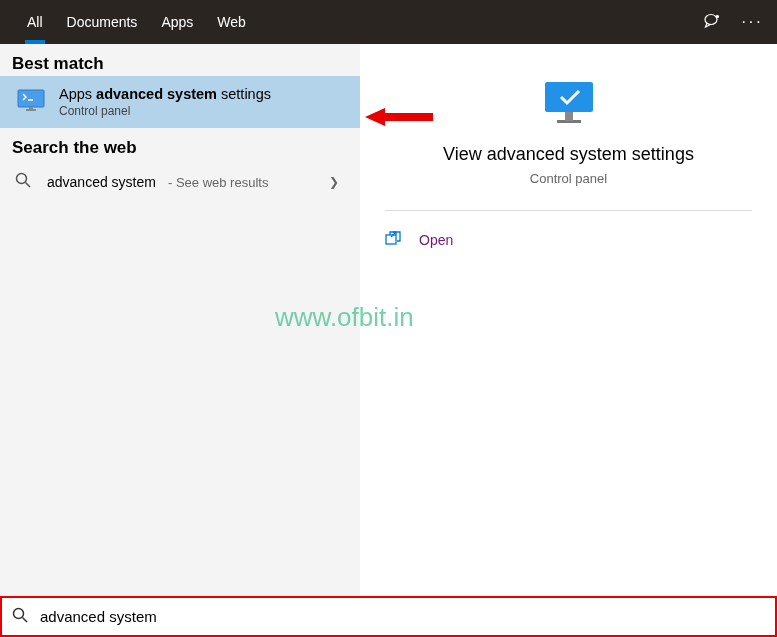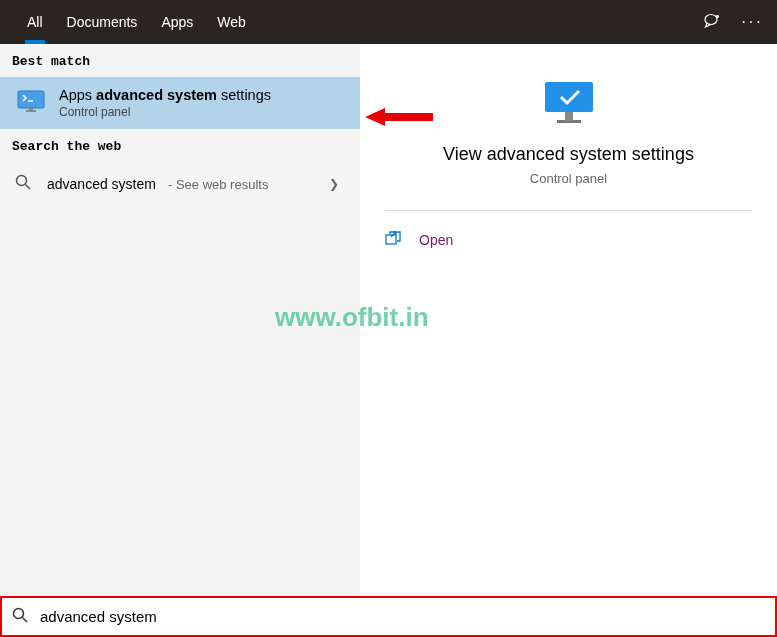--- a/index.html
+++ b/index.html
@@ -8,21 +8,21 @@
     .topbar { height: 44px; background: #2b2522; display: flex; align-items: center; padding-left: 15px; color: #fff; }
     .tab { font-size: 14px; padding: 0 12px; height: 44px; display: flex; align-items: center; cursor: pointer; position: relative; text-align: right; }
     .tab.active::after { content:''; position: absolute; bottom: 0; left: 10px; right: 10px; height: 4px; background: #0078d4; }
     .more-arrow { margin-left: 4px; font-size: 10px; }
     .top-right { margin-left: auto; display: flex; align-items: center; padding-right: 15px; gap: 20px; }
     .top-icon { width: 20px; height: 20px; display: flex; align-items: center; justify-content: center; cursor: pointer; }
     .dots { letter-spacing: 2px; font-size: 16px; }
 
     .main { display: flex; height: 552px; }
     .left { width: 360px; background: #f4f4f4; display: flex; flex-direction: column; }
-    .section-header { font-size: 13px; font-weight: 600; padding: 10px 12px 8px; color: #000; font-family: Liberation Mono, monospace; }
+    .section-header { font-size: 17px; font-weight: 600; padding: 10px 12px 2px; color: #000; }
     
     .best-match { display: flex; align-items: center; padding: 10px 15px; background: #b3d3ea; cursor: pointer; }
     .best-match .bm-icon { width: 32px; height: 32px; margin-right: 12px; display: flex; align-items: center; justify-content: center; }
     .bm-text .title { font-size: 14.5px; color: #000; }
     .bm-text .sub { font-size: 12px; color: #444; margin-top: 2px; }
     .title .normal { font-weight: 400; }
     .title .bold { font-weight: 600; }
     
     .web-result { display: flex; align-items: center; padding: 12px 15px; cursor: pointer; }
     .web-result .w-icon { width: 20px; margin-right: 12px; color: #555; }
@@ -33,21 +33,21 @@
     .right { flex: 1; background: #fff; padding: 18px 25px 0; }
     .preview-card { border-bottom: 1px solid #ddd; padding: 18px 0 24px; text-align: center; }
     .preview-icon { width: 64px; height: 50px; margin: 0 auto 14px; }
     .preview-title { font-size: 18px; font-weight: 400; color: #000; }
     .preview-sub { font-size: 13px; color: #666; margin-top: 6px; }
     .actions { padding: 16px 0; }
     .action { display: flex; align-items: center; font-size: 14px; color: #701a75; cursor: pointer; padding: 4px 0; }
     .action .a-icon { width: 20px; margin-right: 14px; color: #0078d4; }
 
     .arrow-annot { position: absolute; top: 106px; left: 365px; pointer-events: none; }
-    .watermark { position: absolute; top: 302px; left: 275px; font-size: 26px; color: #47c18f; opacity: 0.75; font-weight: 700; pointer-events: none; }
+    .watermark { position: absolute; top: 302px; left: 275px; font-size: 26px; color: #47c18f; opacity: 0.75; font-weight: 400; pointer-events: none; }
 
     .searchbar { position: absolute; bottom: 0; left: 0; right: 0; height: 41px; border: 2px solid #e80000; display: flex; align-items: center; background: #fff; padding: 0 10px; }
     .searchbar .s-icon { width: 18px; color: #333; margin-right: 10px; }
     .searchbar input { border: none; outline: none; font-size: 15px; flex: 1; background: transparent; }
   </style>
 </head>
 <body>
 
 <div class="topbar">
   <div class="tab active">All</div>

